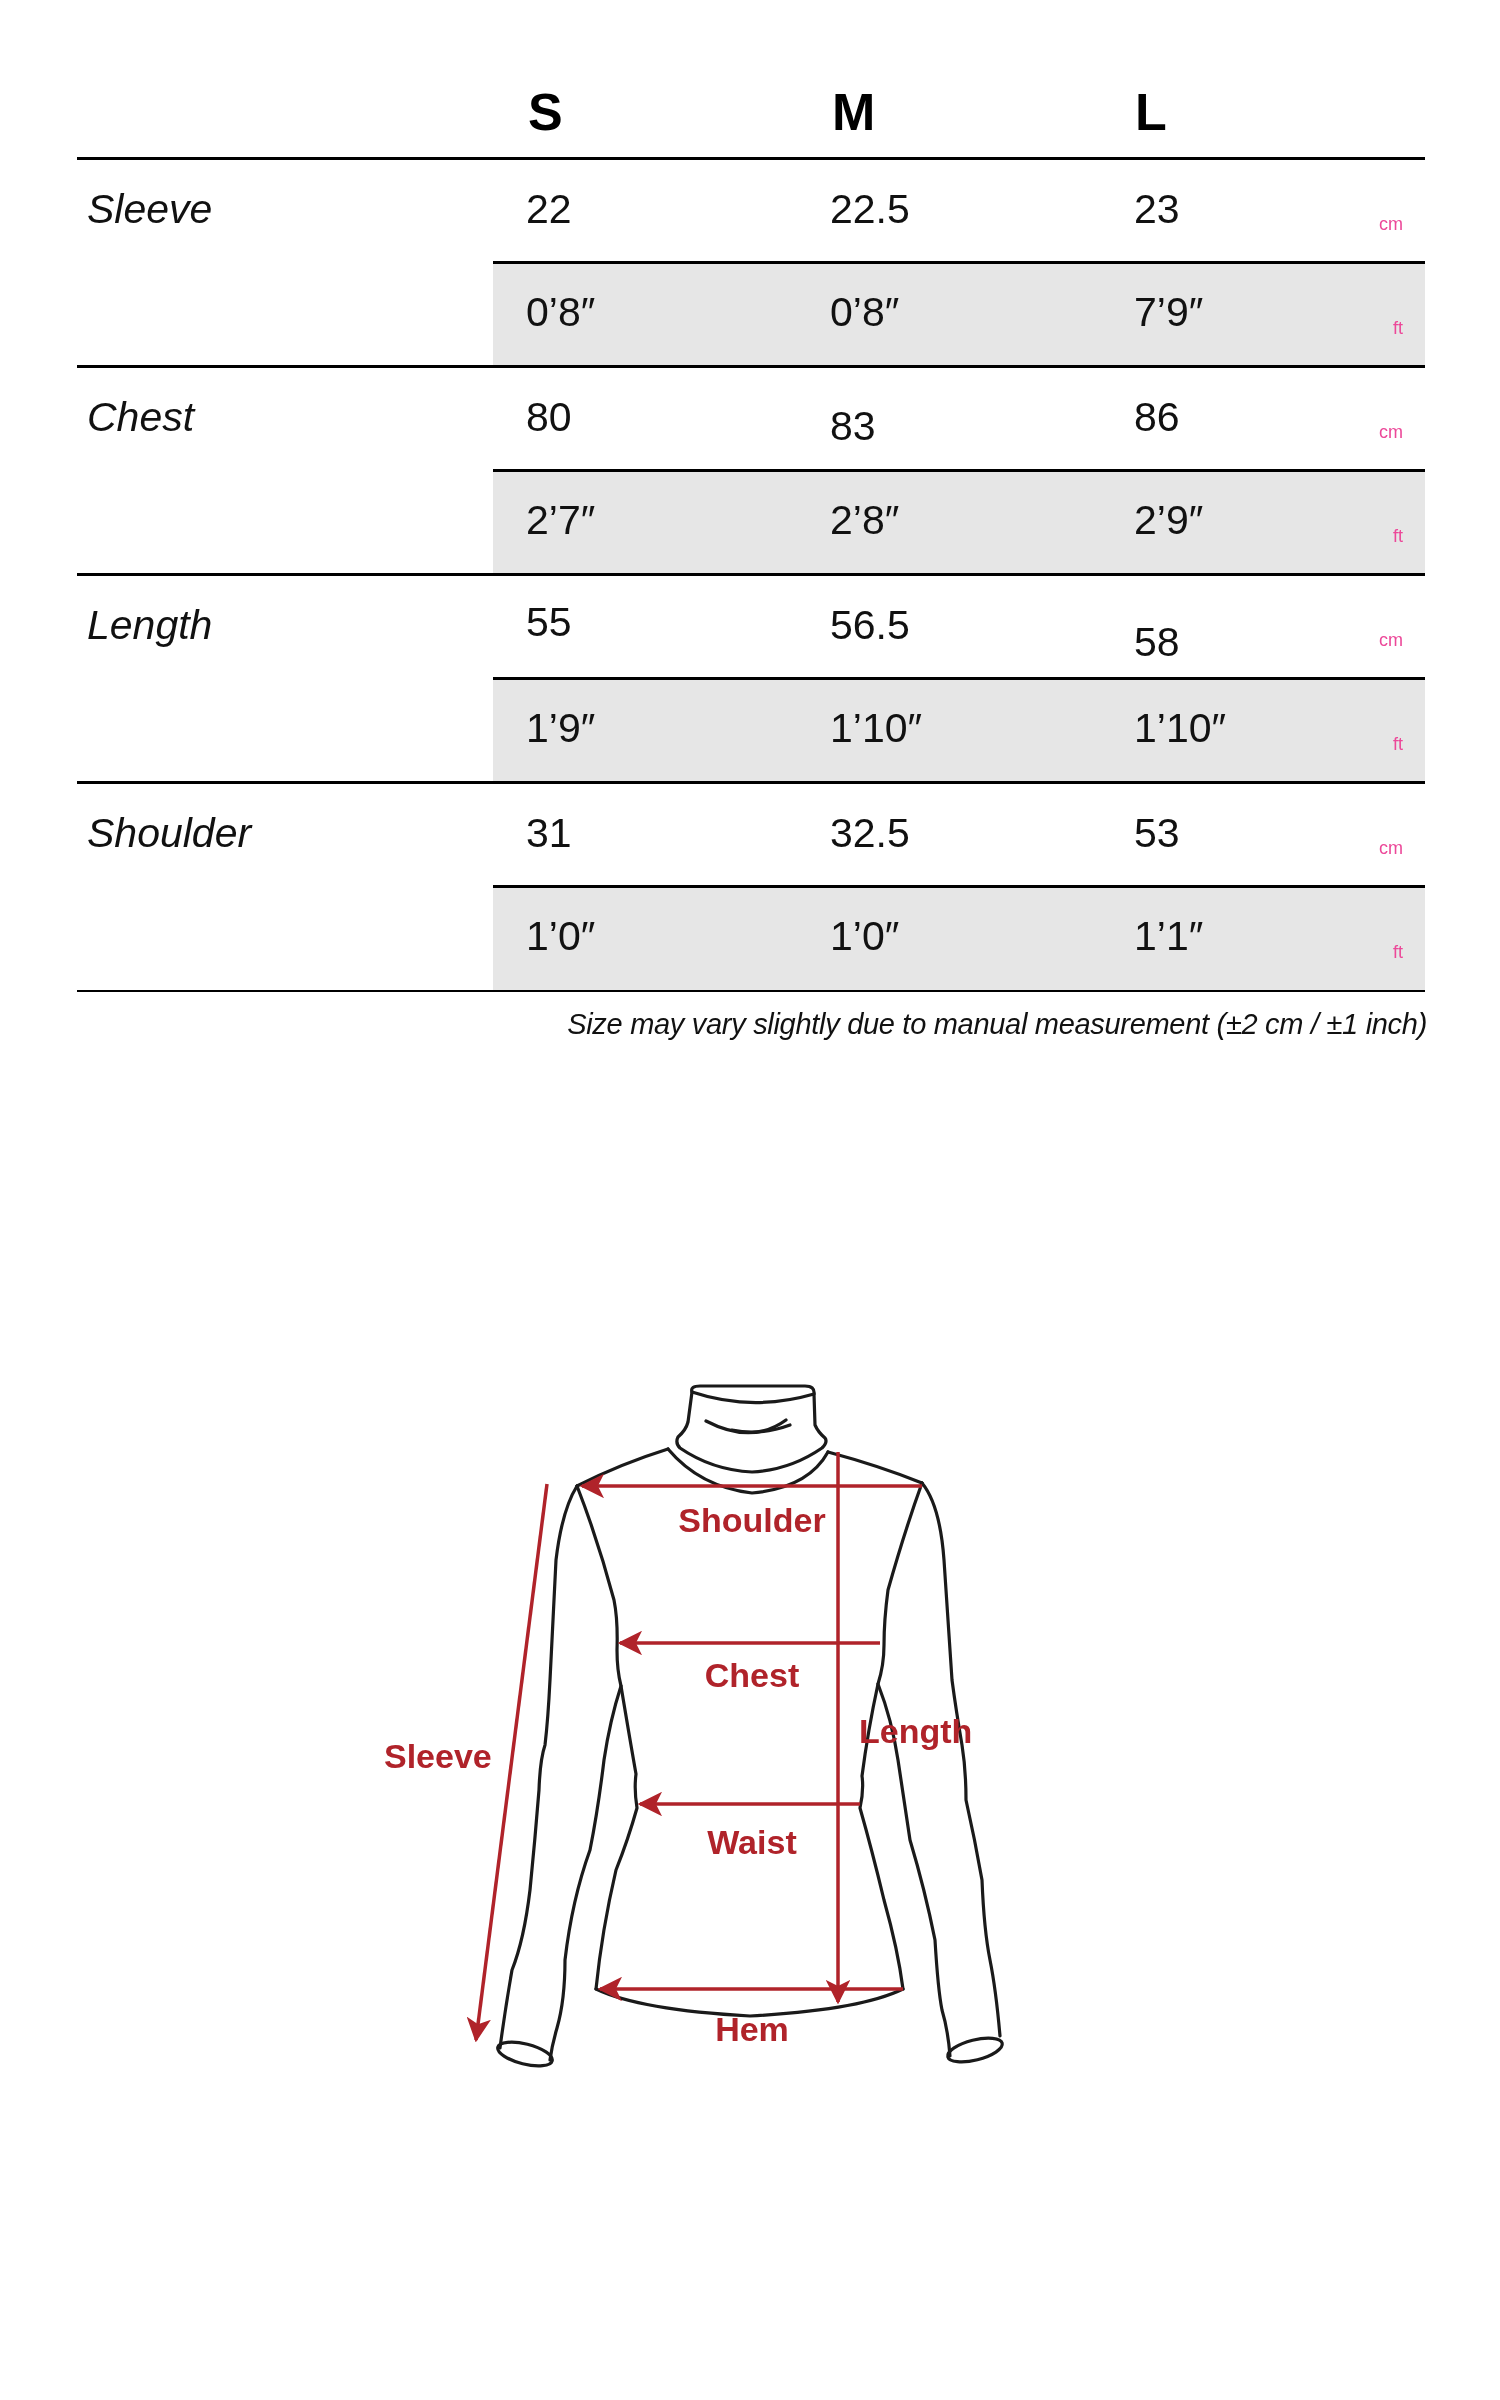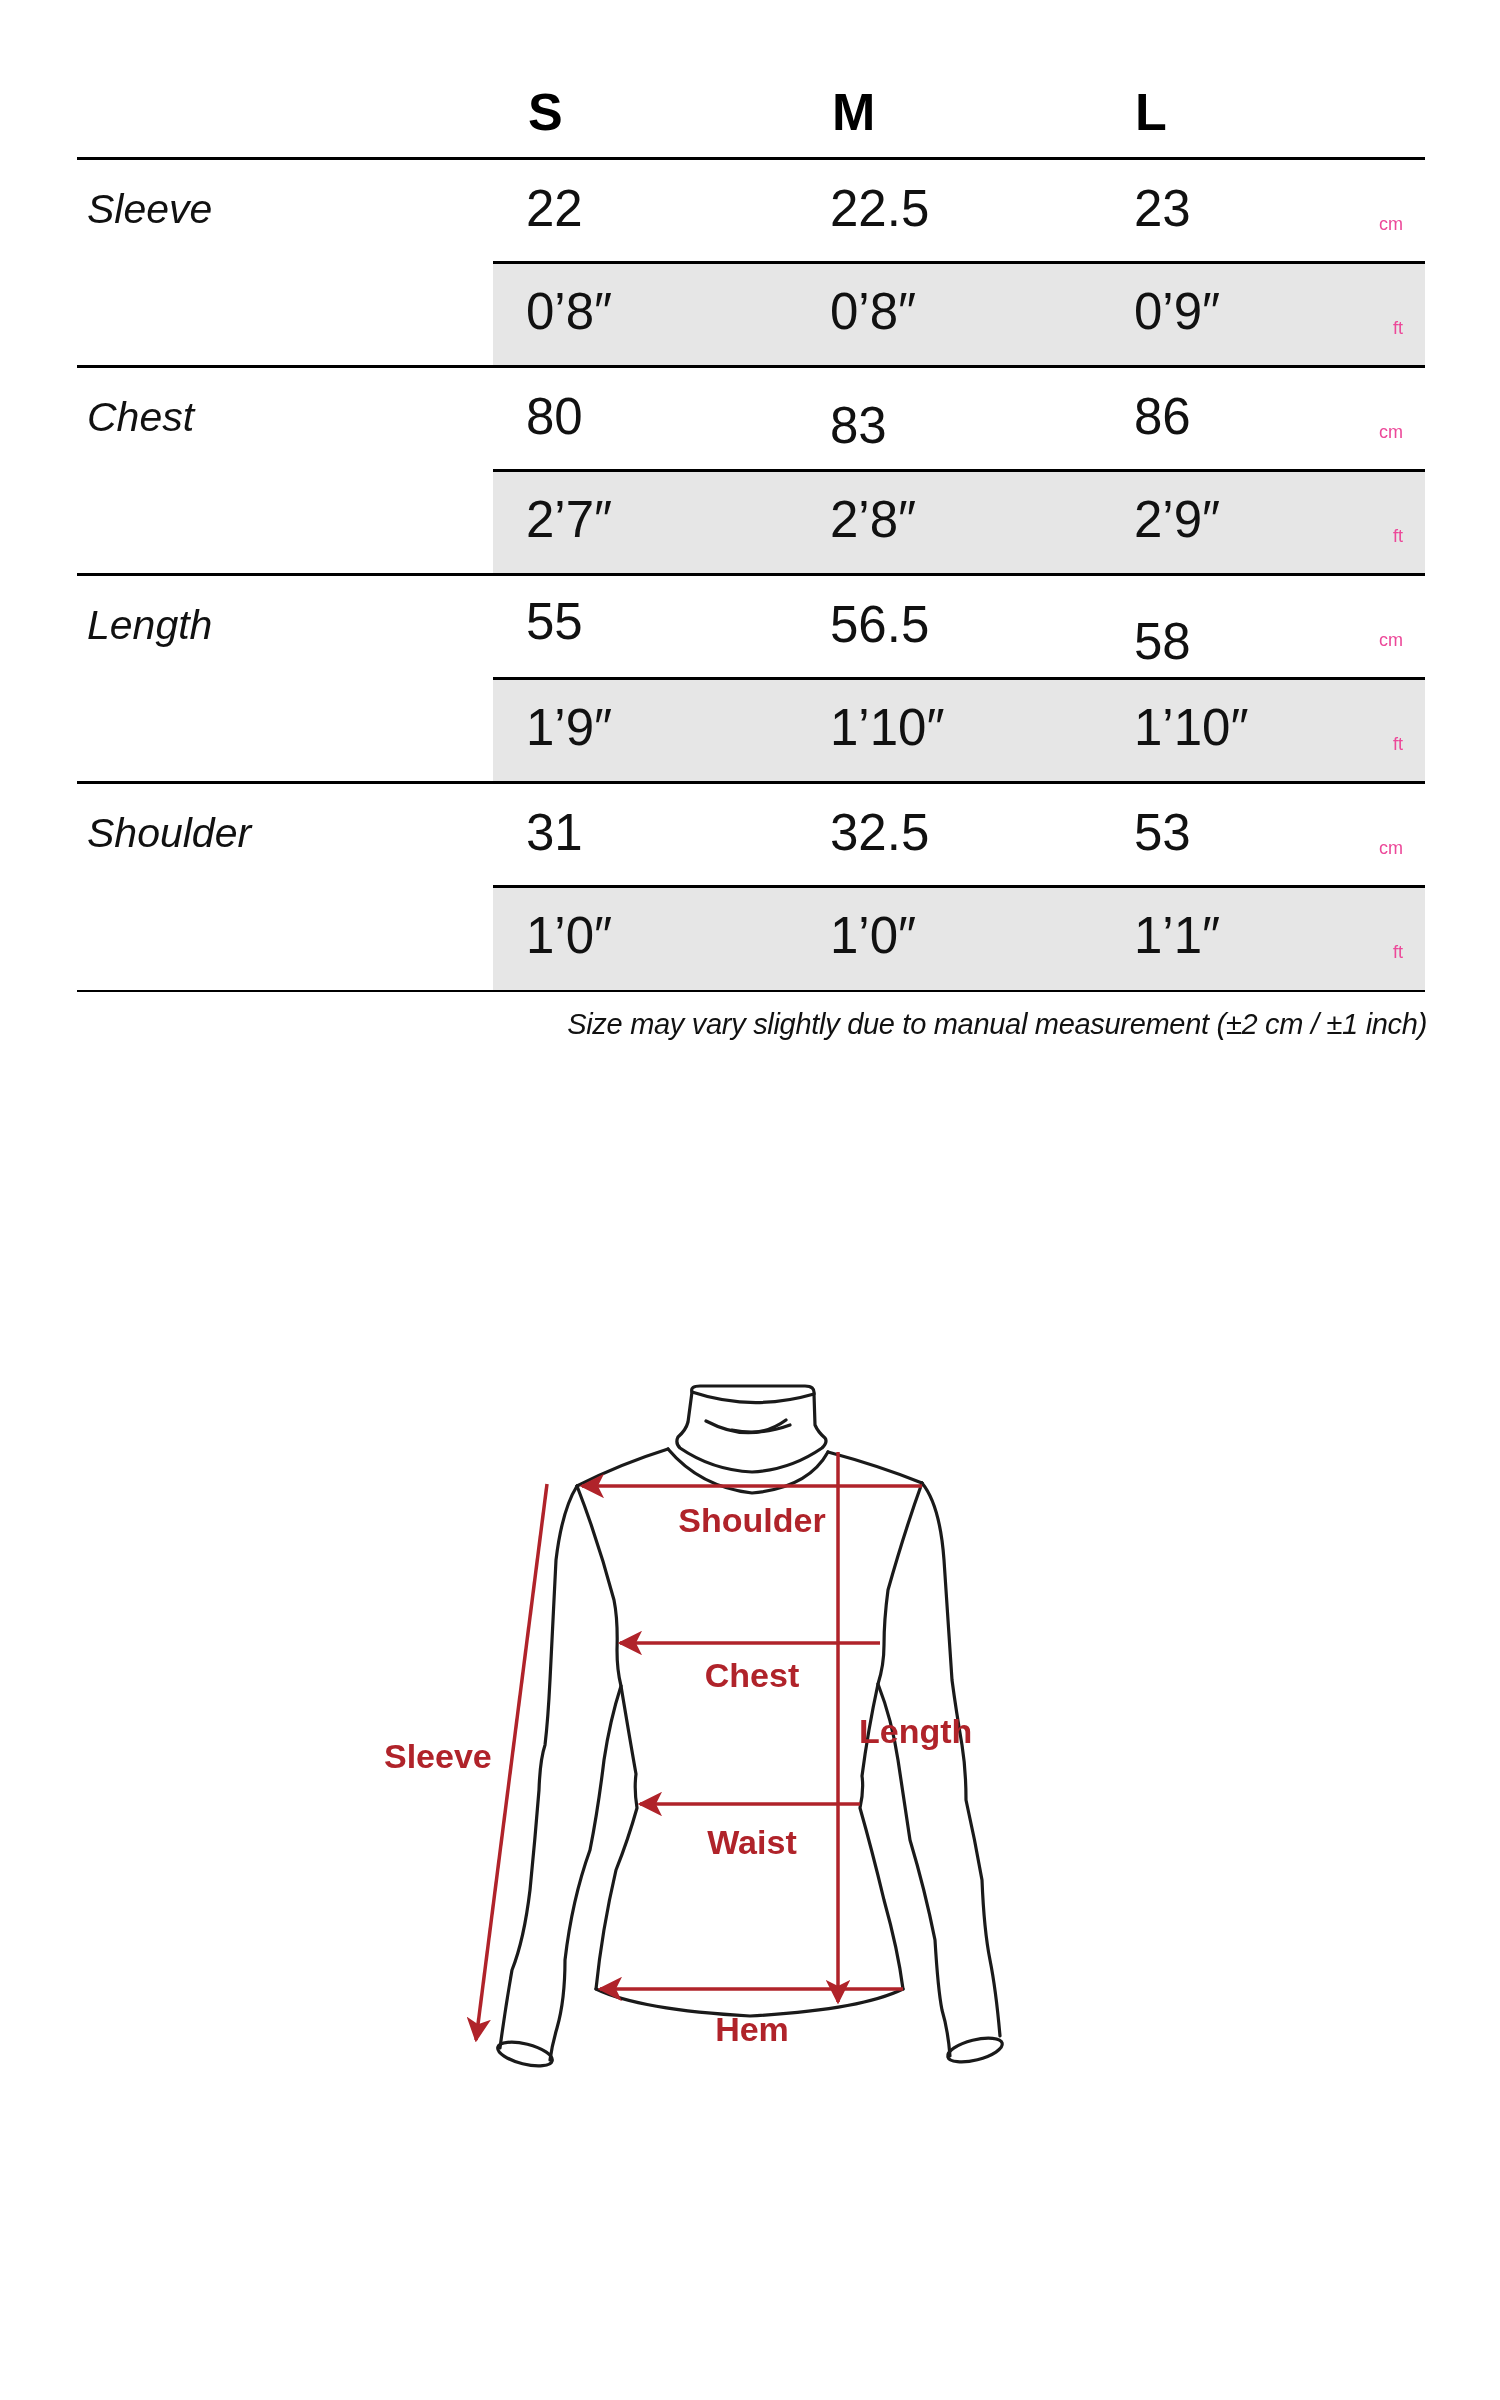--- a/index.html
+++ b/index.html
@@ -3,21 +3,21 @@
 <meta charset="utf-8">
 <style>
   html, body { margin:0; padding:0; background:#ffffff; }
   body { width:1500px; height:2400px; position:relative; overflow:hidden;
          font-family:"Liberation Sans", sans-serif; color:#111; }
   .table { position:absolute; left:77px; top:0; width:1348px; }
   .hdr { position:absolute; top:86px; font-weight:bold; font-size:52px; line-height:52px; color:#000; }
   .hline { position:absolute; height:3px; background:#000; }
   .band { position:absolute; background:#e6e6e6; }
   .rowlabel { position:absolute; left:10px; font-style:italic; font-size:41px; line-height:44px; color:#111; }
-  .cell { position:absolute; font-size:51px; line-height:44px; color:#111; }
+  .cell { position:absolute; font-size:41px; line-height:44px; color:#111; }
   .unit { position:absolute; right:22px; font-size:18px; line-height:24px; color:#ec4899; }
   .note { position:absolute; left:523px; top:1007px; width:904px; text-align:right;
           font-style:italic; font-size:29px; line-height:34px; color:#111; letter-spacing:-0.3px; }
   .diagram { position:absolute; left:0; top:0; width:1500px; height:2400px; }
   .dlabel { font-family:"Liberation Sans", sans-serif; font-weight:bold; font-size:34px; fill:#b0232a; }
 </style>
 </head>
 <body>
 
 <div class="table">
@@ -30,21 +30,21 @@
   <div>
     <div class="rowlabel" style="top:187px">Sleeve</div>
     <div class="cell" style="left:449px; top:187px">22</div>
     <div class="cell" style="left:753px; top:187px">22.5</div>
     <div class="cell" style="left:1057px; top:187px">23</div>
     <div class="unit" style="top:212px">cm</div>
     <div class="band" style="left:416px; top:262px; width:932px; height:104px;"></div>
     <div class="hline" style="left:416px; top:261px; width:932px;"></div>
     <div class="cell" style="left:449px; top:290px">0’8″</div>
     <div class="cell" style="left:753px; top:290px">0’8″</div>
-    <div class="cell" style="left:1057px; top:290px">0’9″</div>
+    <div class="cell" style="left:1057px; top:290px">7’9″</div>
     <div class="unit" style="top:316px; right:22px">ft</div>
     <div class="hline" style="left:0; top:365px; width:1348px;"></div>
   </div>
 
   <div>
     <div class="rowlabel" style="top:395px">Chest</div>
     <div class="cell" style="left:449px; top:395px">80</div>
     <div class="cell" style="left:753px; top:404px">83</div>
     <div class="cell" style="left:1057px; top:395px">86</div>
     <div class="unit" style="top:420px">cm</div>

